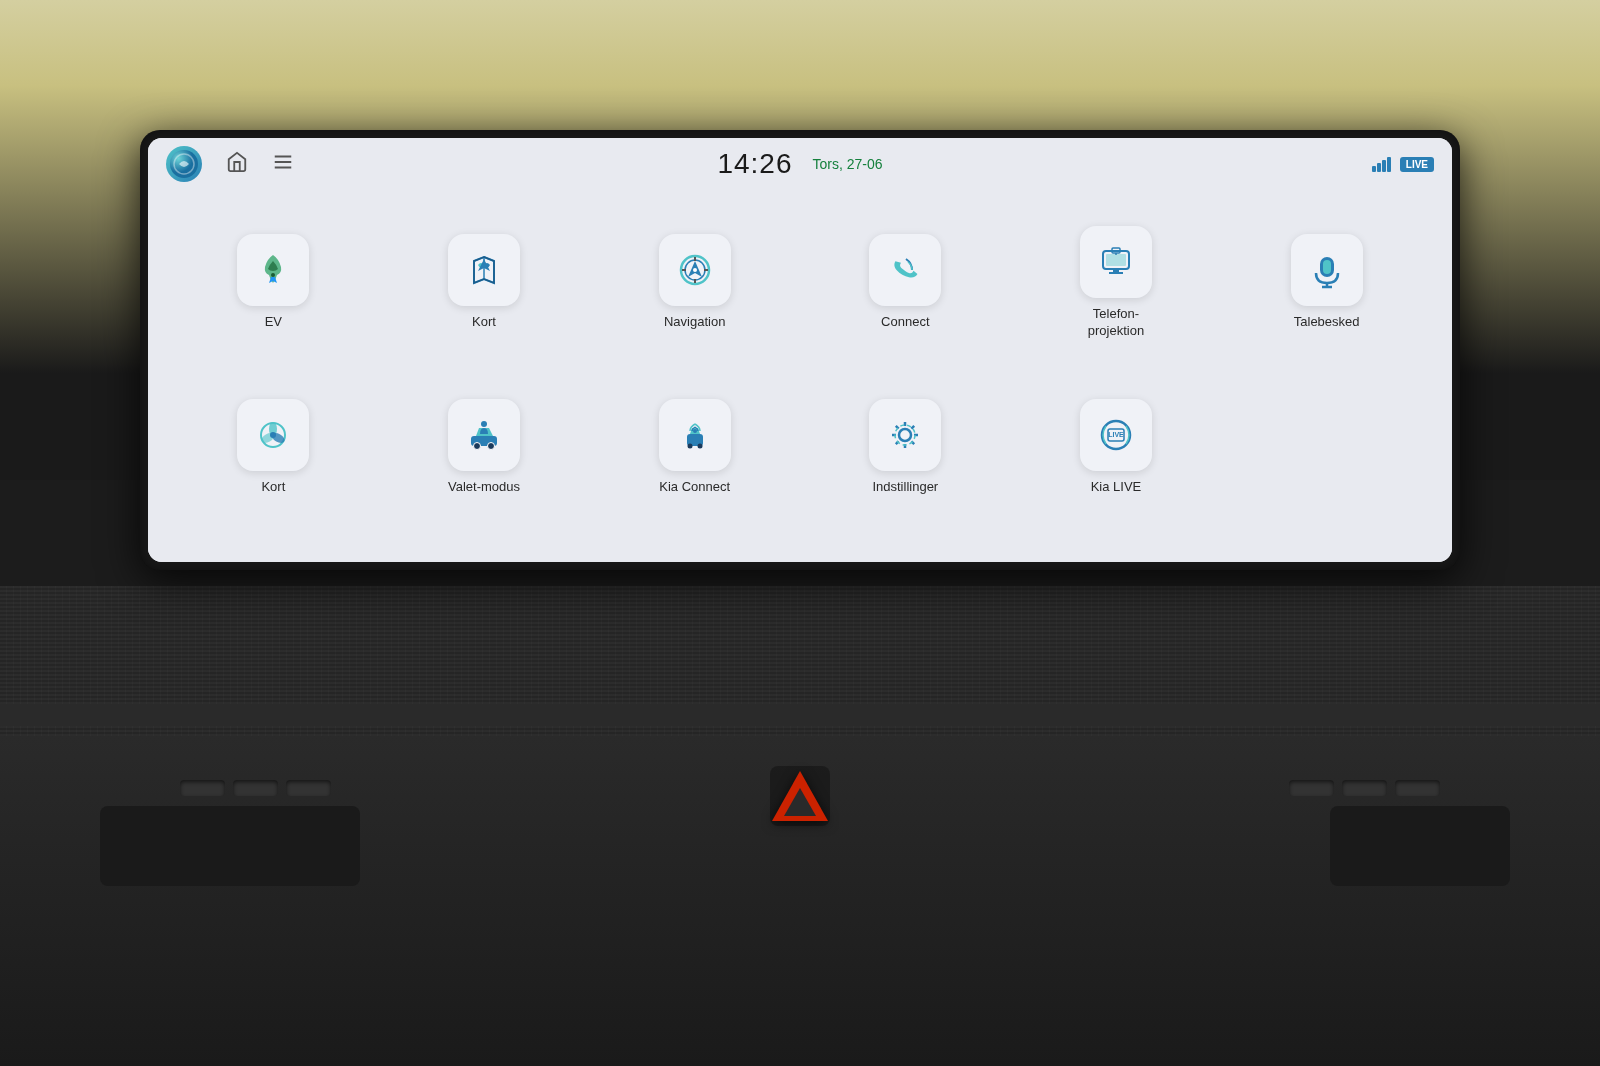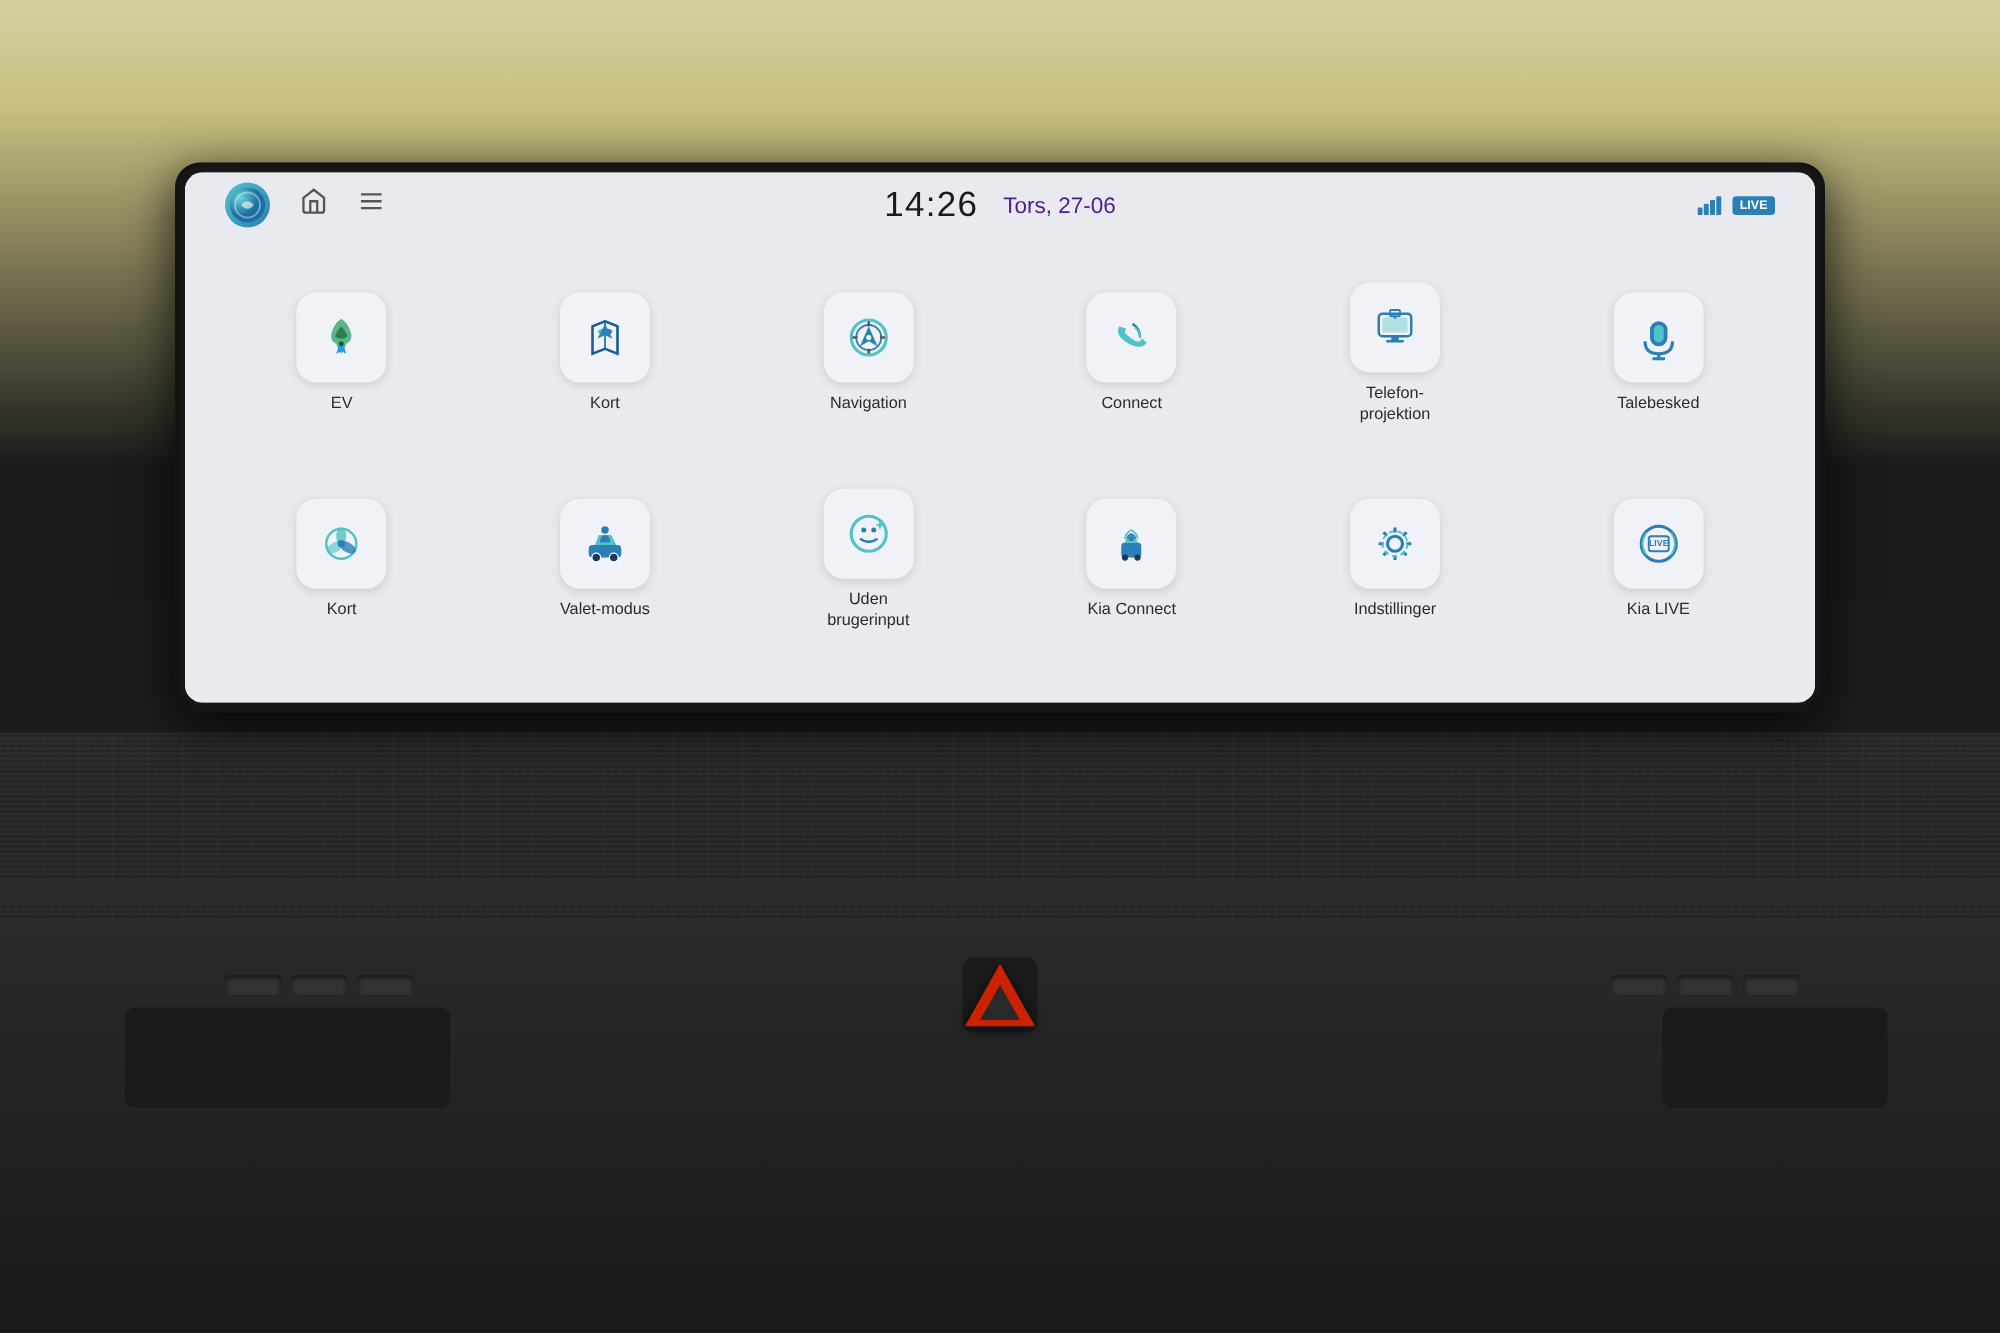--- a/index.html
+++ b/index.html
@@ -73,21 +73,21 @@
       background: #e8eaf0;
       border-radius: 14px;
       overflow: hidden;
       display: flex;
       flex-direction: column;
     }
 
     .status-bar {
       display: flex;
       align-items: center;
-      padding: 8px 32px;
+      padding: 8px 18px;
       background: #e8eaf0;
       min-height: 44px;
     }
 
     .status-left {
       display: flex;
       align-items: center;
       gap: 24px;
       flex: 1;
     }
@@ -127,22 +127,22 @@
     }
 
     .time-display {
       font-size: 28px;
       font-weight: 500;
       color: #1a1a1a;
       letter-spacing: 1px;
     }
 
     .date-display {
-      font-size: 18px;
-      color: #4c1d95;
+      font-size: 14px;
+      color: #15803d;
       font-weight: 400;
     }
 
     .status-right {
       flex: 1;
       display: flex;
       justify-content: flex-end;
       align-items: center;
       gap: 6px;
     }
@@ -366,35 +366,20 @@
             <circle cx="14" cy="32" r="3.5" fill="#1a3a5c" stroke="#fff" stroke-width="1"></circle>
             <circle cx="28" cy="32" r="3.5" fill="#1a3a5c" stroke="#fff" stroke-width="1"></circle>
 
             <circle cx="21" cy="10" r="3" fill="#2a7fb5"></circle>
             <path d="M17 20 Q17 14 21 14 Q25 14 25 20" fill="#2a7fb5"></path>
           </svg>
         </div>
         <span class="app-label">Valet-modus</span>
       </div>
 
-      <div class="app-item">
-        <div class="app-icon-bg">
-          <svg viewBox="0 0 42 42">
-            <circle cx="21" cy="21" r="14" fill="none" stroke="#4fc3c8" stroke-width="2.5"></circle>
-
-            <circle cx="17" cy="18" r="2" fill="#2a7fb5"></circle>
-            <circle cx="25" cy="18" r="2" fill="#2a7fb5"></circle>
-            <path d="M14 25 Q21 30 28 25" fill="none" stroke="#2a7fb5" stroke-width="2"></path>
-
-            <path d="M30 10 L31 13 L34 14 L31 15 L30 18 L29 15 L26 14 L29 13Z" fill="#4fc3c8"></path>
-          </svg>
-        </div>
-        <span class="app-label" style="white-space:pre-line">Uden
-brugerinput</span>
-      </div>
 
       <div class="app-item">
         <div class="app-icon-bg">
           <svg viewBox="0 0 42 42">
 
             <rect x="13" y="20" width="16" height="12" rx="3" fill="#2a7fb5"></rect>
             <path d="M16 20 L18 14 L24 14 L26 20Z" fill="#4fc3c8"></path>
             <circle cx="16" cy="32" r="2.5" fill="#1a3a5c"></circle>
             <circle cx="26" cy="32" r="2.5" fill="#1a3a5c"></circle>
 

